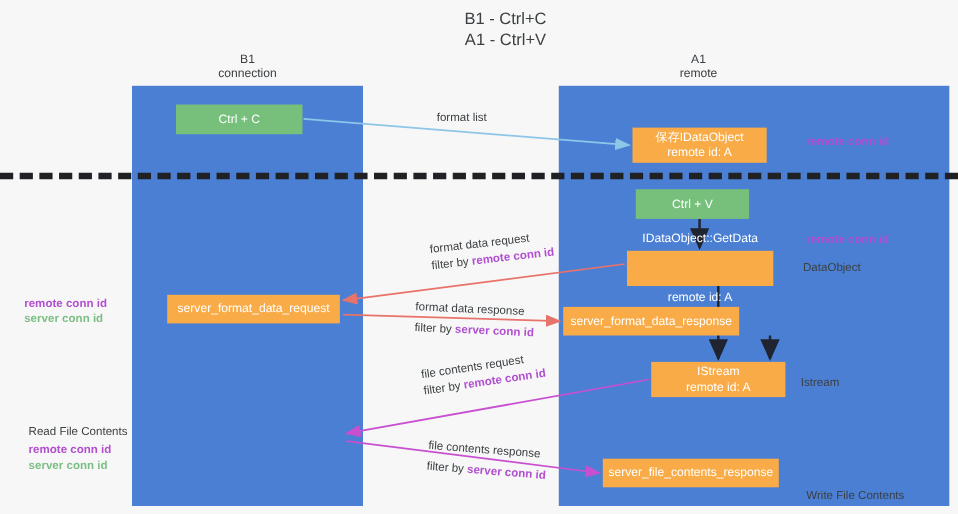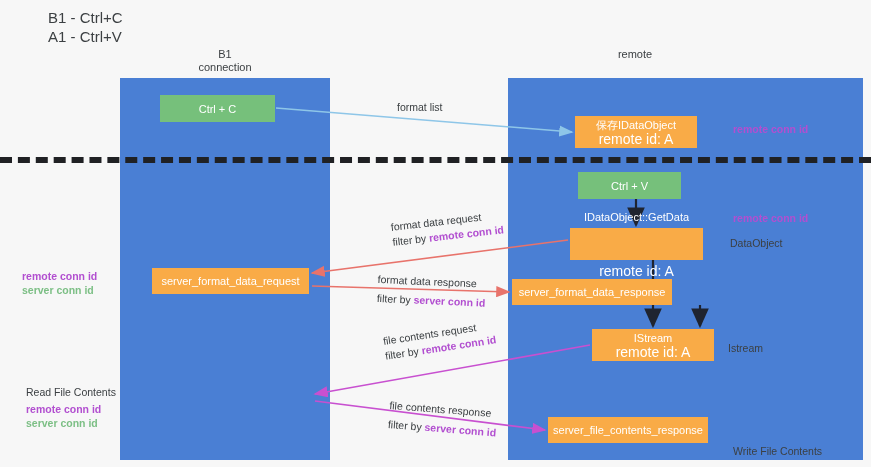--- a/index.html
+++ b/index.html
@@ -10,21 +10,21 @@
   }
   #canvas{position:absolute;inset:0;}
 
   
   .lane{position:absolute;background:#4a7fd4;}
   .lane-b1{left:120px;top:78px;width:210px;height:382px;}
   .lane-a1{left:508px;top:78px;width:355px;height:382px;}
 
   
   .title{
-    position:absolute;left:0;right:0;top:8px;text-align:left;
+    position:absolute;left:0;right:0;top:8px;text-align:center;
     font-size:15px;line-height:19px;color:#3c4043;margin-left:48px;
   }
   .lane-head{
     position:absolute;text-align:center;font-size:11px;line-height:13px;
     color:#3c4043;width:180px;
   }
   .lane-head.b1{left:135px;top:48px;}
   .lane-head.a1{left:545px;top:48px;}
 
   
@@ -33,21 +33,21 @@
     border-top:6px dashed #202124;
   }
 
   
   .node{
     position:absolute;box-sizing:border-box;display:flex;
     flex-direction:column;align-items:center;justify-content:center;
     color:#ffffff;font-size:11px;line-height:14px;text-align:center;
     padding:2px 4px;
   }
-  .node .l2{font-size:14px;line-height:14px;}
+  .node .l2{font-size:11px;line-height:14px;}
   .green{background:#76c07b;}
   .orange{background:#f9ab47;text-align:center;}
 
   .n-ctrlc      {left:160px;top:95px;width:115px;height:27px;}
   .n-save       {left:575px;top:116px;width:122px;height:32px;}
   .n-ctrlv      {left:578px;top:172px;width:103px;height:27px;}
   .n-getdata    {left:570px;top:228px;width:133px;height:32px;gap:40px;}
   .n-sfdreq     {left:152px;top:268px;width:157px;height:26px;}
   .n-sfdresp    {left:512px;top:279px;width:160px;height:26px;}
   .n-istream    {left:592px;top:329px;width:122px;height:32px;}
@@ -90,20 +90,21 @@
   <div class="title">
     <div>B1 - Ctrl+C</div>
     <div>A1 - Ctrl+V</div>
   </div>
 
   <div class="lane-head b1">
     <div>B1</div>
     <div>connection</div>
   </div>
   <div class="lane-head a1">
+    <div>A1</div>
     <div>remote</div>
   </div>
 
   <div class="lane lane-b1"></div>
   <div class="lane lane-a1"></div>
 
   <svg class="edges" viewBox="0 0 871 467">
     <defs>
       <marker id="ar-blue" markerWidth="9" markerHeight="7" refX="8" refY="3.5" orient="auto">
         <polygon points="0 0, 9 3.5, 0 7" fill="#8ec6e8"></polygon>

